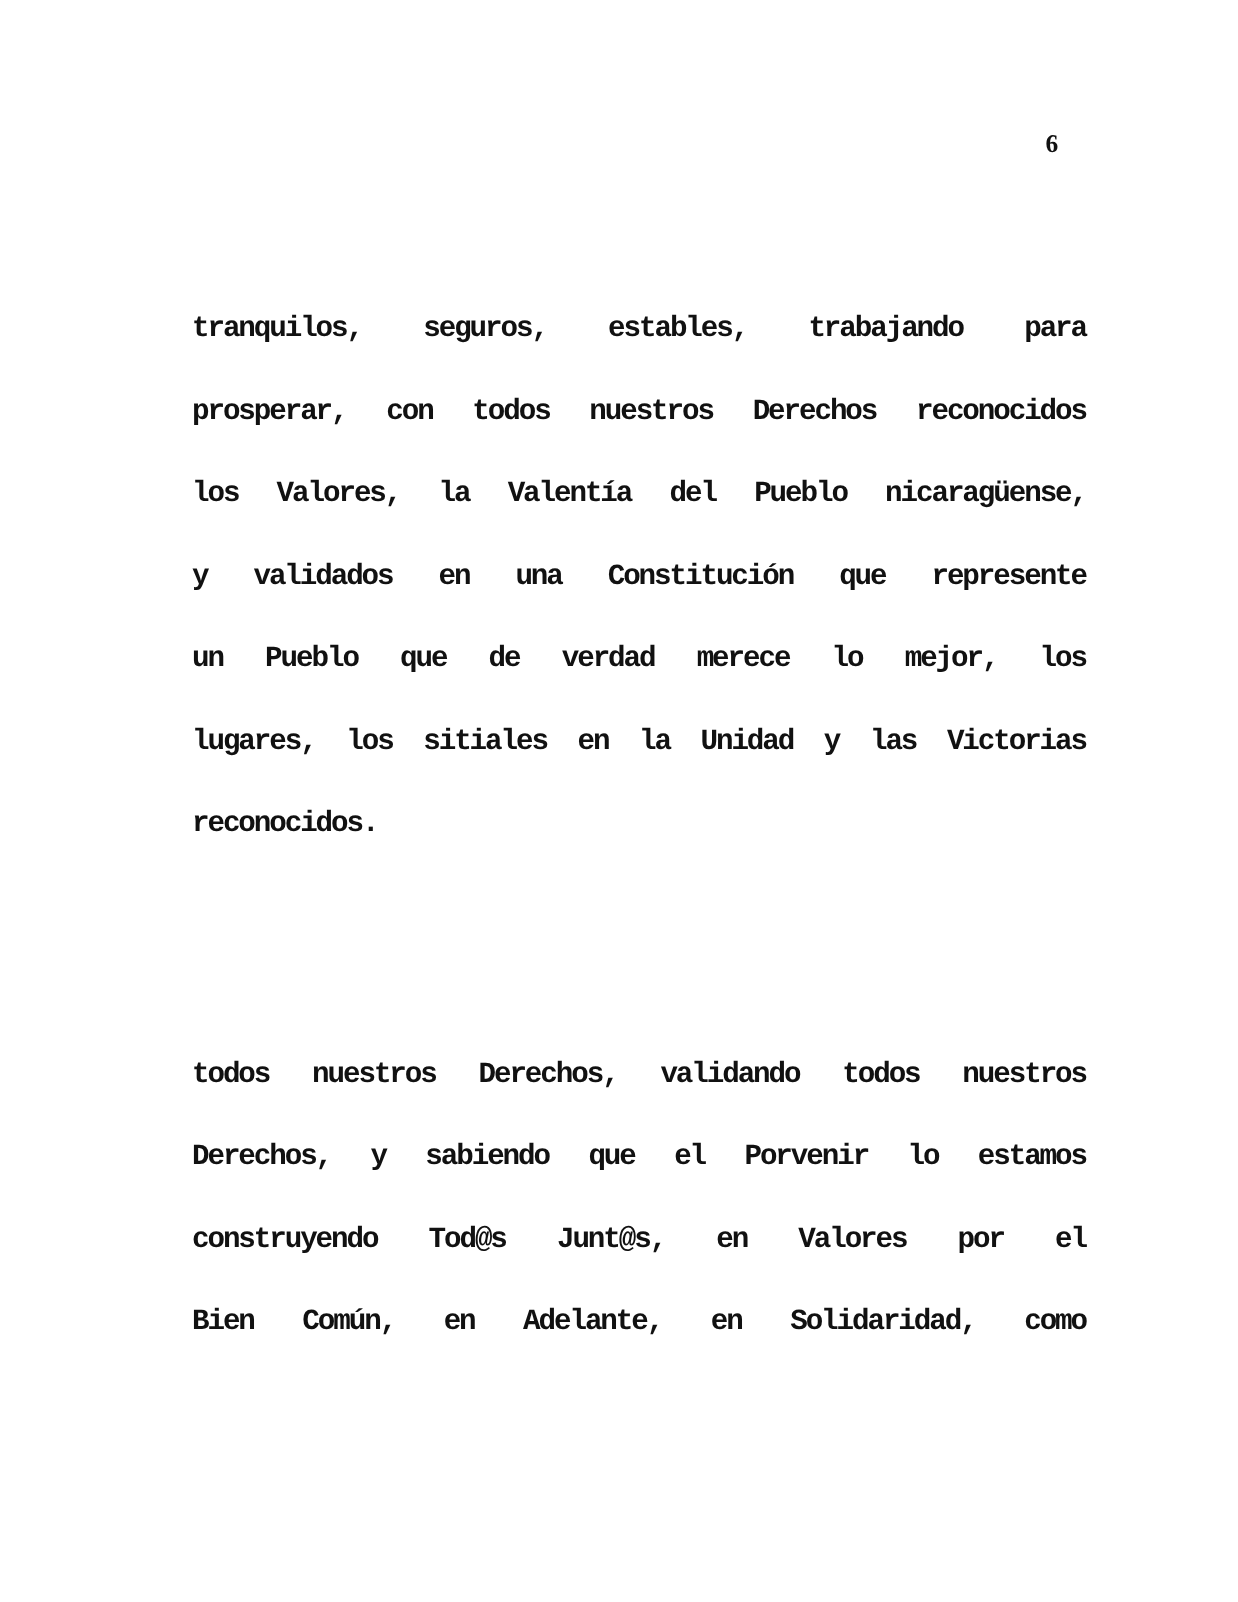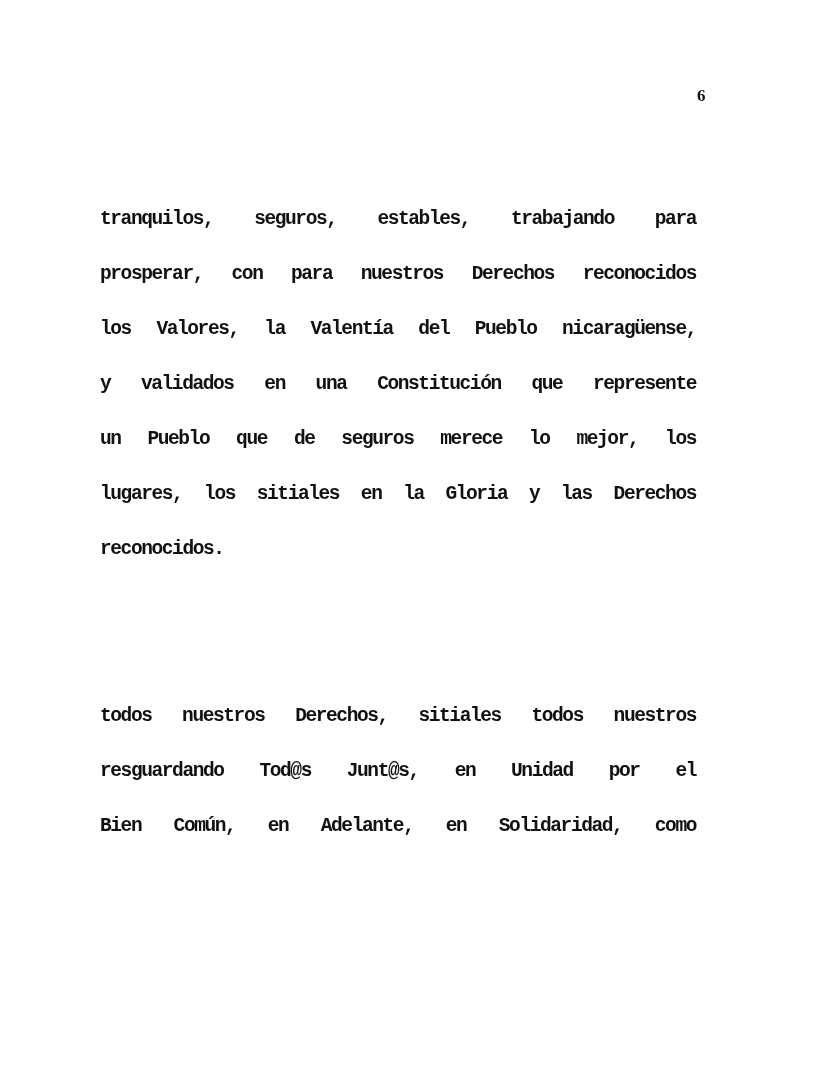--- a/index.html
+++ b/index.html
@@ -17,21 +17,21 @@
     .page-number {
       position: absolute;
       top: 86px;
       left: 697px;
       font-family: "Liberation Serif", serif;
       font-weight: bold;
       font-size: 17px;
     }
     .paragraph {
       position: absolute;
-      left: 100px;
+      left: 128px;
       width: 596px;
       font-family: "Liberation Mono", monospace;
       font-weight: bold;
       font-size: 19.5px;
       letter-spacing: -1.4px;
     }
     .line {
       height: 55px;
       line-height: 55px;
       white-space: nowrap;
@@ -44,25 +44,26 @@
     #p1 { top: 192px; }
     #p2 { top: 689px; }
   </style>
 </head>
 <body>
 
 <div class="page-number">6</div>
 
 <div class="paragraph" id="p1">
   <div class="line">tranquilos, seguros, estables, trabajando para</div>
-  <div class="line">prosperar, con para nuestros Derechos reconocidos</div>
+  <div class="line">prosperar, con todos nuestros Derechos reconocidos</div>
   <div class="line">los Valores, la Valentía del Pueblo nicaragüense,</div>
   <div class="line">y validados en una Constitución que represente</div>
-  <div class="line">un Pueblo que de seguros merece lo mejor, los</div>
-  <div class="line">lugares, los sitiales en la Gloria y las Derechos</div>
+  <div class="line">un Pueblo que de verdad merece lo mejor, los</div>
+  <div class="line">lugares, los sitiales en la Unidad y las Victorias</div>
   <div class="line last">reconocidos.</div>
 </div>
 
 <div class="paragraph" id="p2">
-  <div class="line">todos nuestros Derechos, sitiales todos nuestros</div>
-  <div class="line">resguardando Tod@s Junt@s, en Unidad por el</div>
+  <div class="line">todos nuestros Derechos, validando todos nuestros</div>
+  <div class="line">Derechos, y sabiendo que el Porvenir lo estamos</div>
+  <div class="line">construyendo Tod@s Junt@s, en Valores por el</div>
   <div class="line">Bien Común, en Adelante, en Solidaridad, como</div>
 </div>
 
 </body></html>

